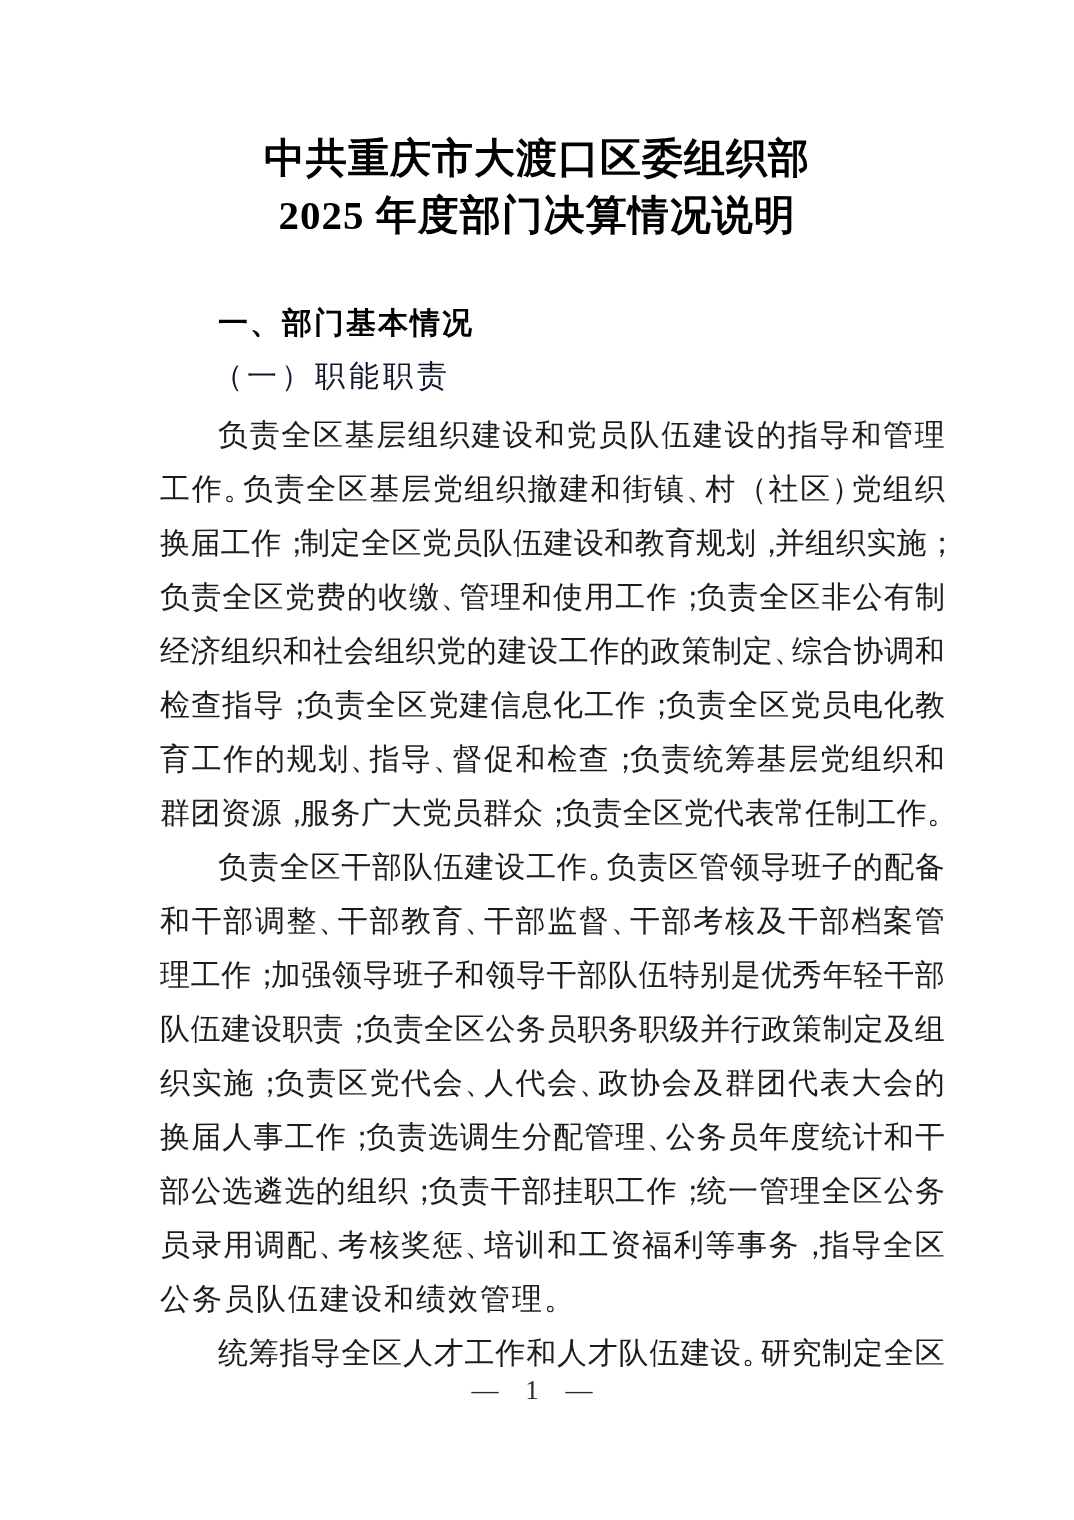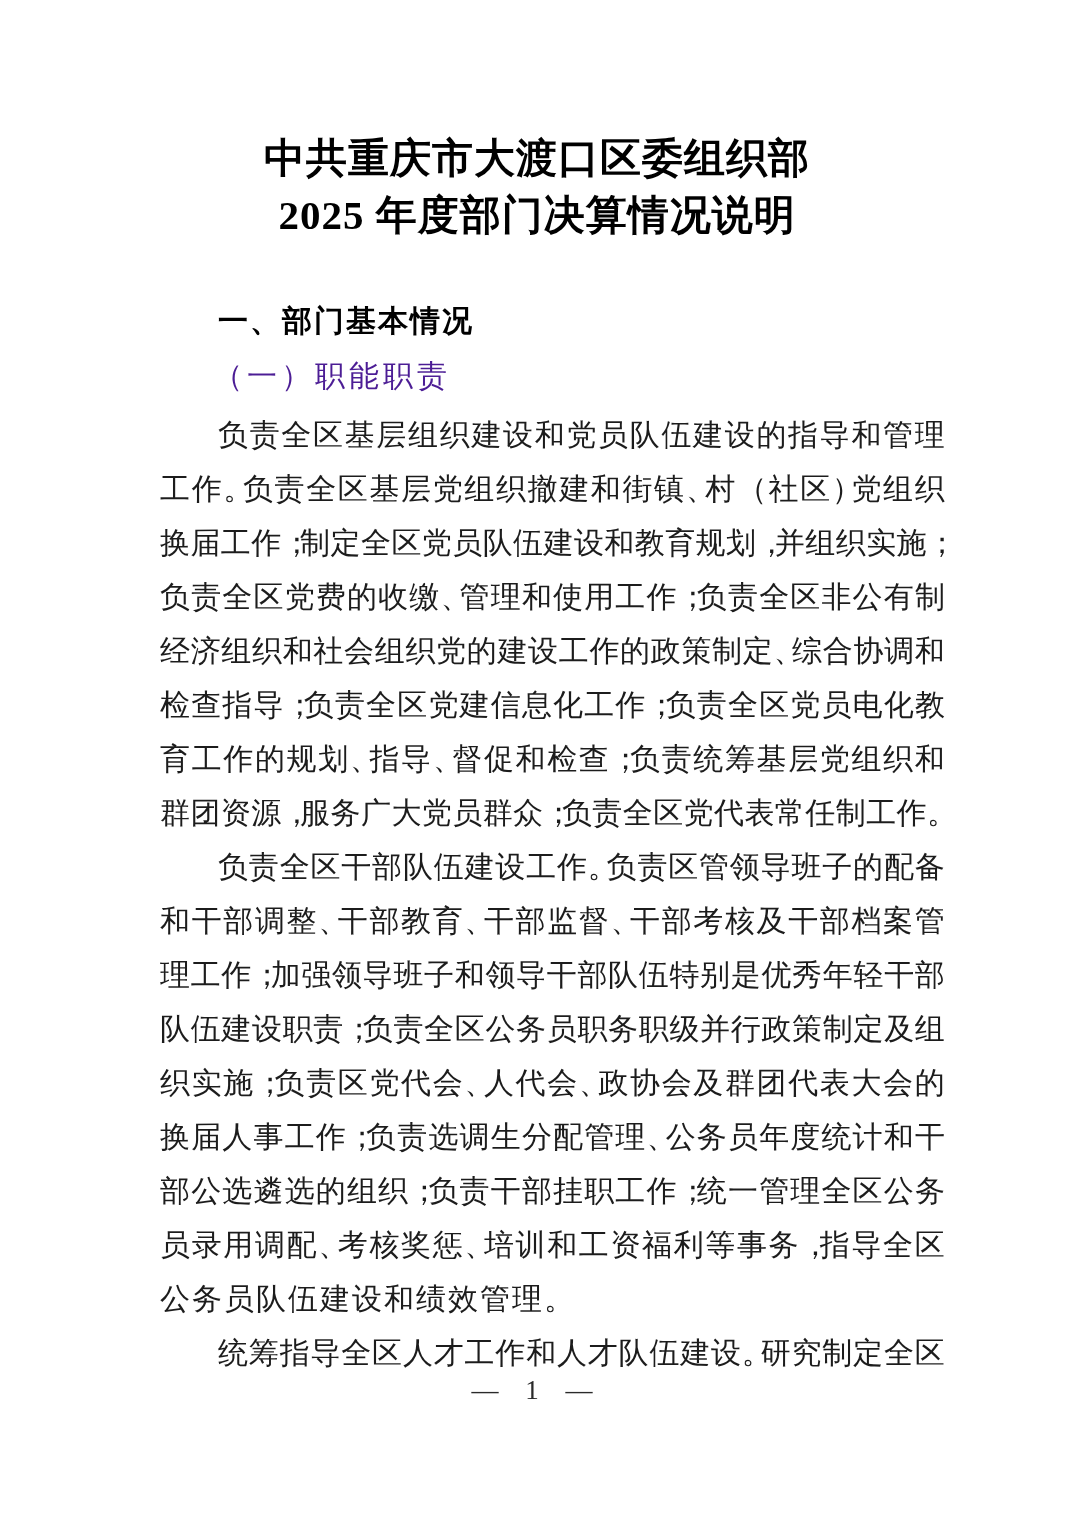--- a/index.html
+++ b/index.html
@@ -18,33 +18,33 @@
     text-align:center;
     font-weight:bold;
     font-size:41px;
     line-height:57px;
     color:#000;
     letter-spacing:1px;
   }
   
   .section-heading {
     position:absolute; top:303px; left:218px;
-    font-family:Liberation Mono, monospace;
+    font-family:Liberation Serif, serif;
     font-weight:bold;
     font-size:30px;
     line-height:40px;
     color:#000;
     letter-spacing:2px;
   }
   
   .subsection-heading {
     position:absolute; top:356px; left:213px;
     font-size:30px;
     line-height:40px;
-    color:#4c1d95;
+    color:#0f172a;
     letter-spacing:4px;
   }
   
   .body-text {
     position:absolute; top:408px; left:160px;
     width:785px;
   }
   .line {
     display:flex;
     justify-content:space-between;

